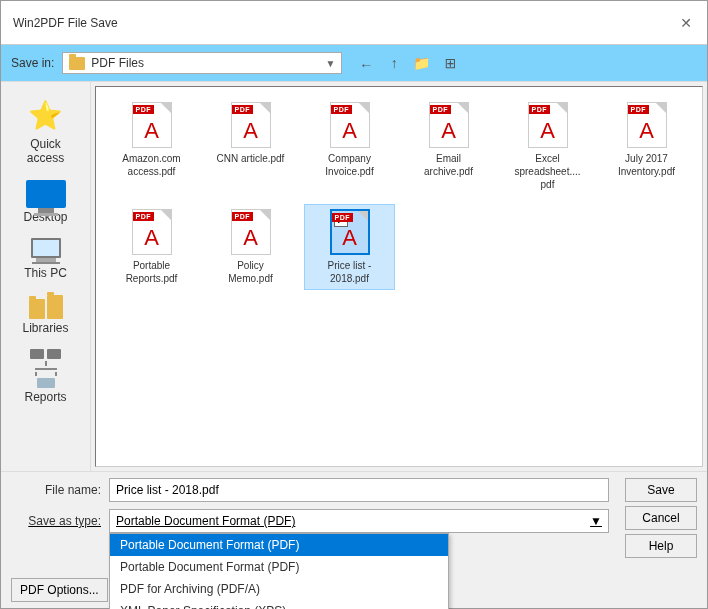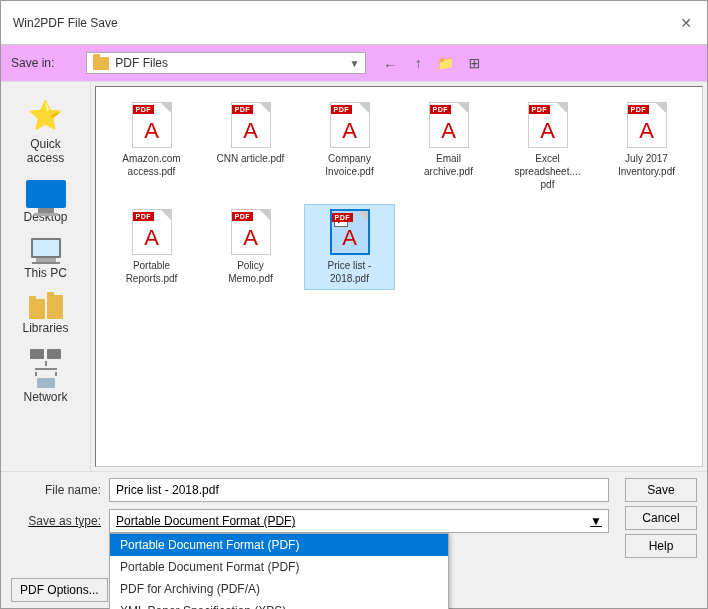--- a/index.html
+++ b/index.html
@@ -43,37 +43,36 @@
       justify-content: center;
       font-size: 14px;
       color: #666;
     }
 
     .toolbar-row {
       display: flex;
       align-items: center;
       padding: 6px 10px;
       gap: 8px;
-      background: #f0abfc;
+      background: #7dd3fc;
       border-bottom: 1px solid #ddd;
     }
 
     .save-in-label { font-size: 12px; color: #333; white-space: nowrap; }
 
     .save-in-dropdown {
       display: flex;
       align-items: center;
       background: white;
       border: 1px solid #aaa;
       padding: 3px 6px;
       flex: 1;
       max-width: 280px;
       cursor: pointer;
       gap: 6px;
-      margin-left: 24px;
     }
 
     .folder-icon-sm {
       width: 16px;
       height: 13px;
       background: #e8b84b;
       border-radius: 1px;
       position: relative;
     }
     .folder-icon-sm::before {
@@ -448,21 +447,21 @@
             <div style="width:14px;height:10px;background:#7a7a7a;border-radius:1px;"></div>
           </div>
           <div style="width:2px;height:5px;background:#888;"></div>
           <div style="width:22px;height:2px;background:#888;"></div>
           <div style="display:flex;justify-content:space-between;width:22px;">
             <div style="width:2px;height:4px;background:#888;"></div>
             <div style="width:2px;height:4px;background:#888;"></div>
           </div>
           <div style="width:18px;height:10px;background:#a0b8c8;border-radius:1px;"></div>
         </div>
-        <span class="sidebar-label">Network</span>
+        <span class="sidebar-label">Reports</span>
       </div>
     </div>
 
     <div class="file-area">
       <div class="file-grid">
 
         <div class="file-item">
           <div class="pdf-icon">
             <div class="pdf-icon-inner">
               <div class="pdf-icon-fold"></div>

